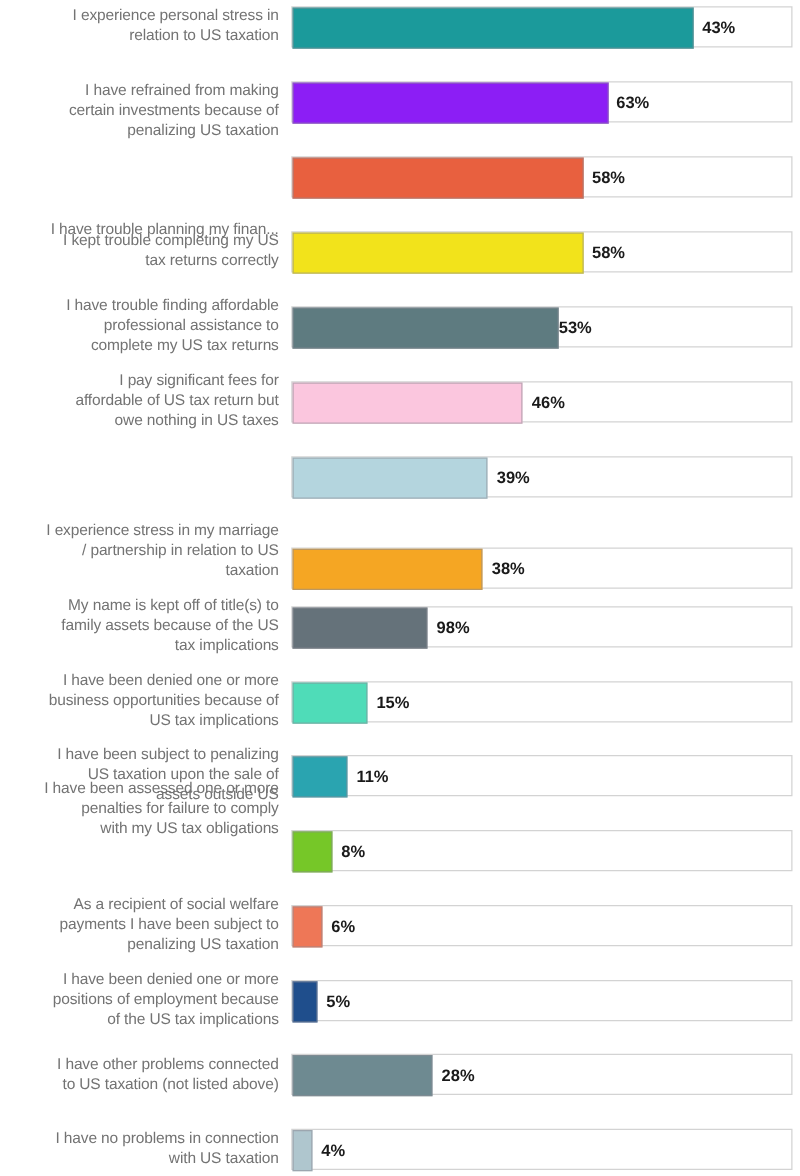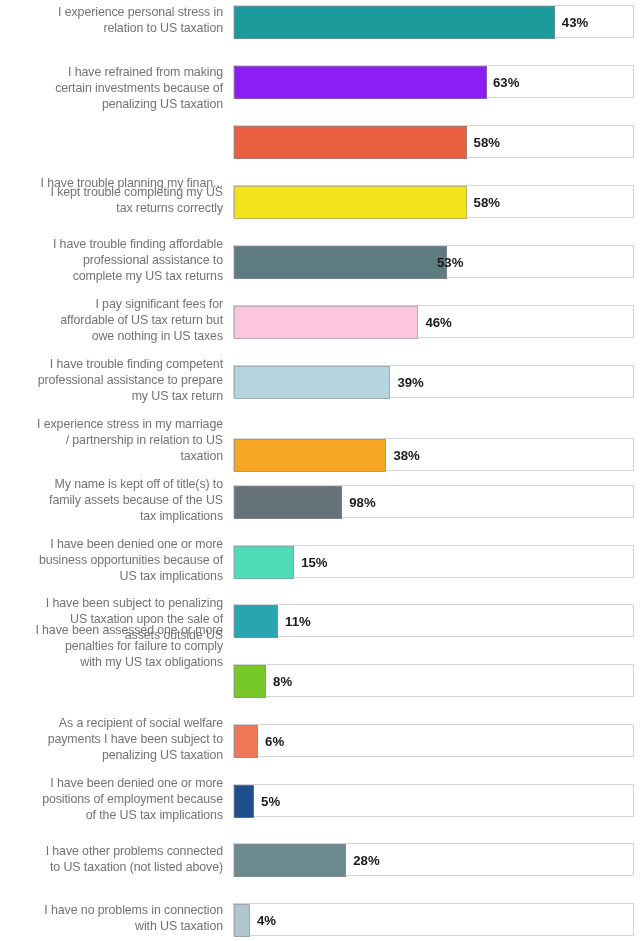--- a/index.html
+++ b/index.html
@@ -107,34 +107,31 @@
     <div class="track" style="top: 185px;">
       <div class="bar" style="width: 232.58px; background: rgb(242, 227, 27);"></div>
       <div class="value" style="left: 239.58px;">58%</div>
     </div>
     <div class="row" style="top: 0px; height: 0px;"></div>
     <div class="row-label" style="top: 236px;">I have trouble finding affordable
 professional assistance to
 complete my US tax returns</div>
     <div class="track" style="top: 245px;">
       <div class="bar" style="width: 212.53px; background: rgb(94, 123, 128);"></div>
-      <div class="value" style="left: 203px;">53%</div>
+      <div class="value" style="left: 213px;">53%</div>
     </div>
     <div class="row" style="top: 0px; height: 0px;"></div>
     <div class="row-label" style="top: 296px;">I pay significant fees for
 affordable of US tax return but
 owe nothing in US taxes</div>
     <div class="track" style="top: 305px;">
       <div class="bar" style="width: 184.46px; background: rgb(251, 198, 222);"></div>
       <div class="value" style="left: 191.46px;">46%</div>
     </div>
     <div class="row" style="top: 0px; height: 0px;"></div>
-    <div class="row-label" style="top: 356px;">I have trouble finding competent
-professional assistance to prepare
-my US tax return</div>
     <div class="track" style="top: 365px;">
       <div class="bar" style="width: 156.39px; background: rgb(180, 213, 222);"></div>
       <div class="value" style="left: 163.39px;">39%</div>
     </div>
     <div class="row" style="top: 0px; height: 0px;"></div>
     <div class="row-label" style="top: 416px;">I experience stress in my marriage
 / partnership in relation to US
 taxation</div>
     <div class="track" style="top: 425px; margin-top: 13px;">
       <div class="bar" style="width: 152.38px; background: rgb(245, 166, 35);"></div>

